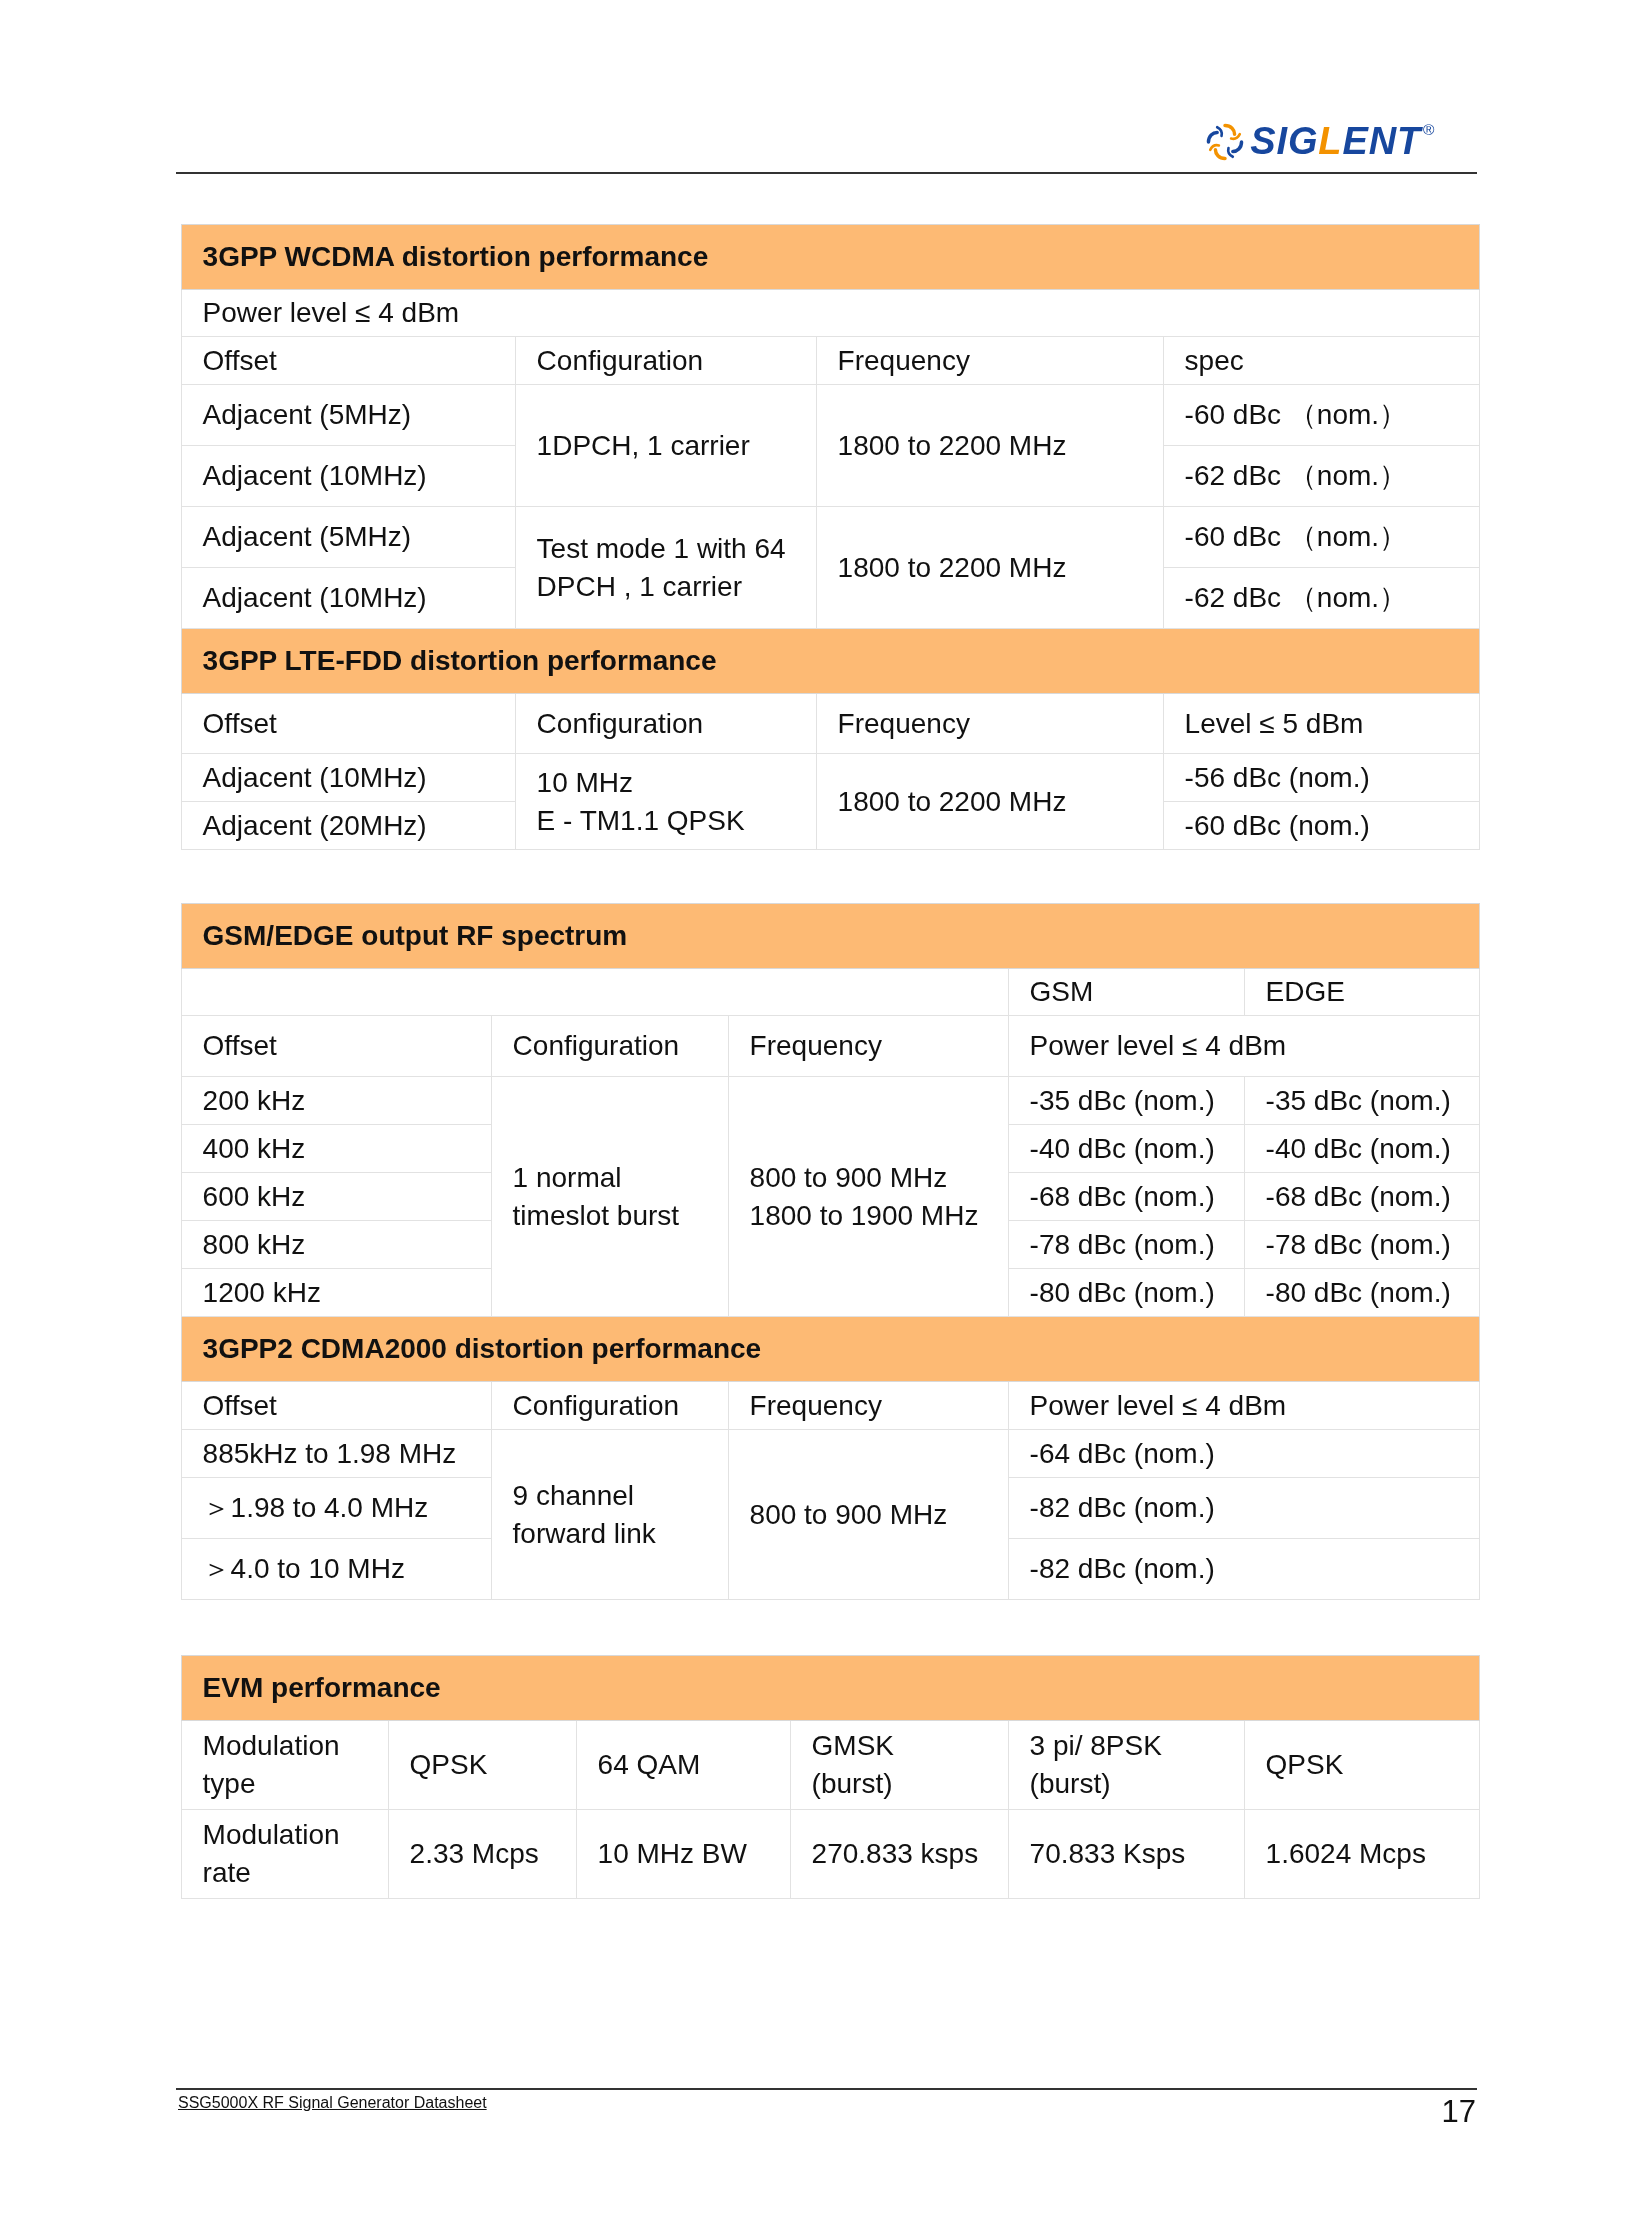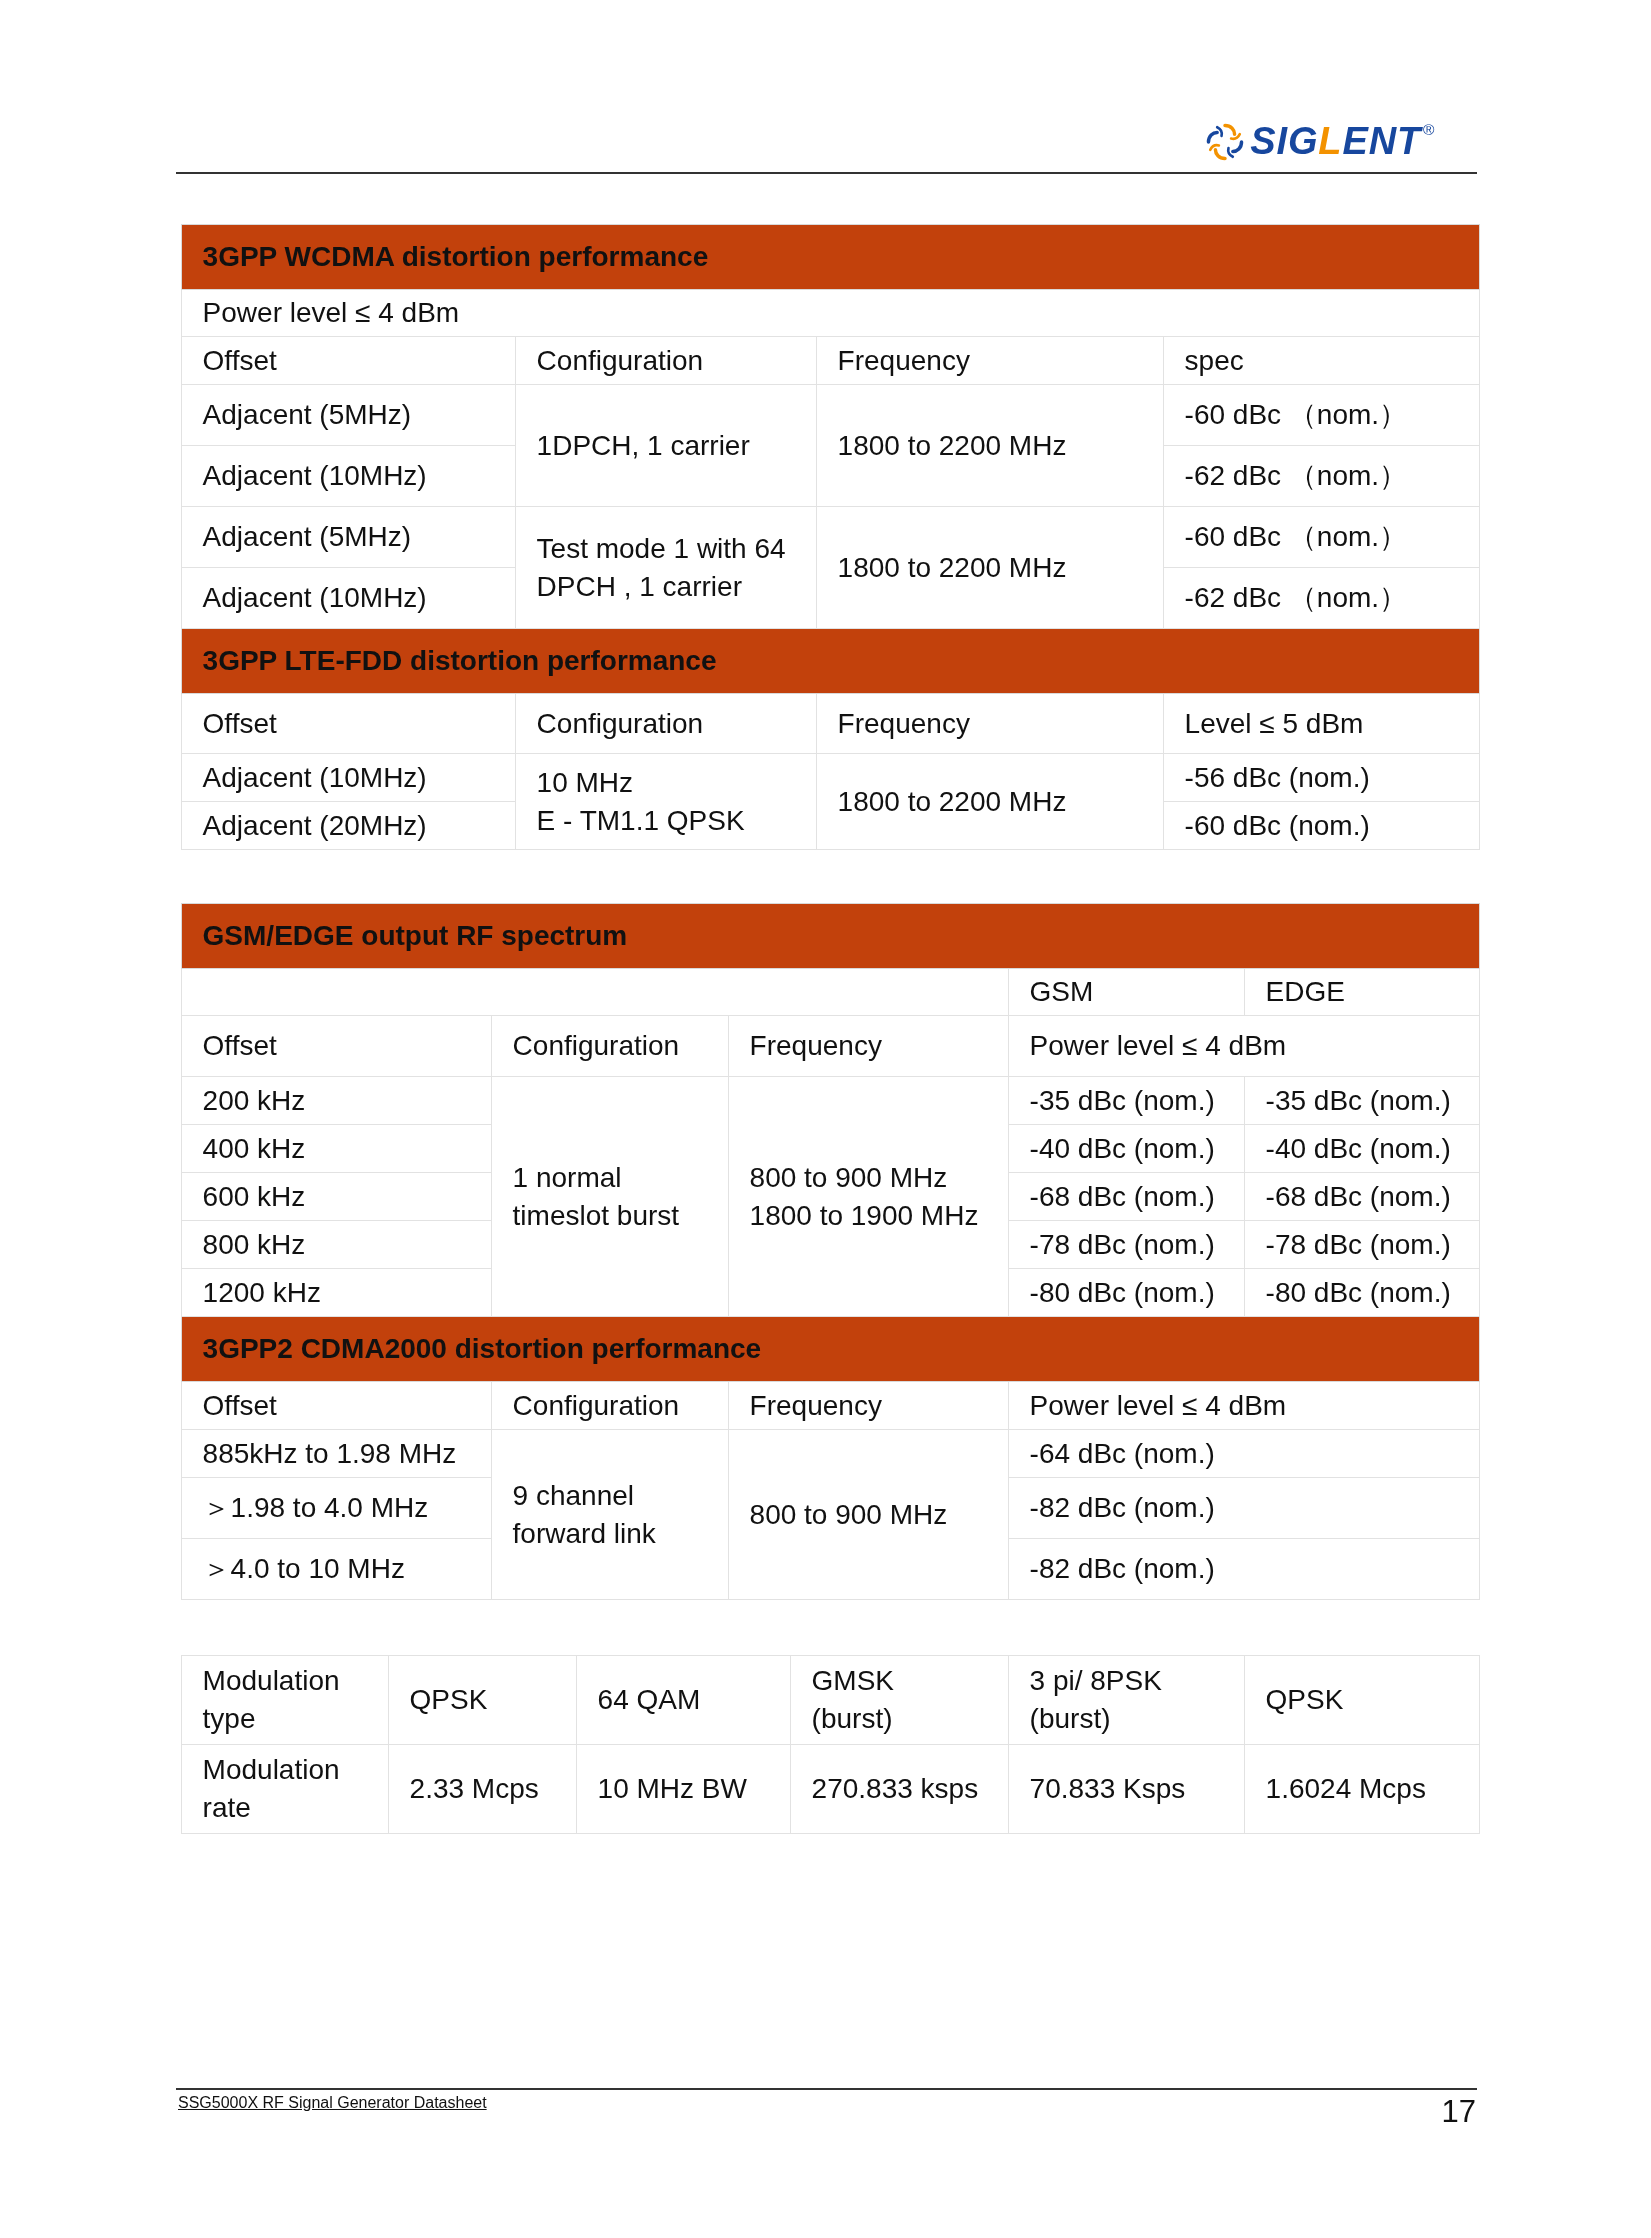--- a/index.html
+++ b/index.html
@@ -6,21 +6,21 @@
   body { width: 1652px; height: 2239px; position: relative; font-family: "Liberation Sans", sans-serif; color: #111; }
   .logo { position: absolute; left: 1205px; top: 120px; height: 43px; display: flex; align-items: center; }
   .logo-swirl { width: 40px; height: 40px; margin-right: 5.2px; }
   .logo-text { font-family: "Liberation Sans", sans-serif; font-weight: bold; font-size: 38px; color: #17479e; letter-spacing: 0.9px; font-style: italic; }
   .logo-text .l { color: #f39200; }
   .logo-reg { font-size: 15.5px; color: #17479e; vertical-align: top; margin-left: 1.7px; position: relative; top: -12px; }
   .top-rule { position: absolute; left: 176px; width: 1301px; top: 172px; height: 1.7px; background: #333; }
 
   table.spec { position: absolute; left: 181px; width: 1297px; border-collapse: collapse; table-layout: fixed; font-size: 28px; }
   table.spec td { border: 1.7px solid #e2e2e2; padding: 0 0 0 20.6px; vertical-align: middle; line-height: 38px; }
-  table.spec td.sec { background: #c2410c; font-weight: bold; border-color: #d9d9d9; }
+  table.spec td.sec { background: #fdba74; font-weight: bold; border-color: #d9d9d9; }
   .footer-rule { position: absolute; left: 176px; width: 1301px; top: 2088px; height: 1.7px; background: #333; }
   .footer-title { position: absolute; left: 178px; top: 2094px; font-size: 16px; text-decoration: underline; }
   .footer-page { position: absolute; right: 176px; top: 2094px; font-size: 31px; }
 </style>
 </head>
 <body>
 
 <div class="logo">
   <svg class="logo-swirl" viewBox="0 0 46 46">
     <path d="M23 4 C30 4 34 9 34 14" stroke="#f39200" stroke-width="4" fill="none" stroke-linecap="round"></path>
@@ -190,20 +190,23 @@
 <table class="spec" style="top:1655px;">
   <colgroup>
       <col style="width:207px">
       <col style="width:188px">
       <col style="width:214px">
       <col style="width:218px">
       <col style="width:236px">
       <col style="width:235px">
     </colgroup>
   <tbody>
+      <tr style="height:65px">
+        <td class="sec" colspan="6">EVM performance</td>
+      </tr>
   <tr style="height:89px">
     <td>
           <div>Modulation</div>
           <div>type</div>
         </td>
     <td>
           <div>QPSK</div>
         </td>
     <td>
           <div>64 QAM</div>

